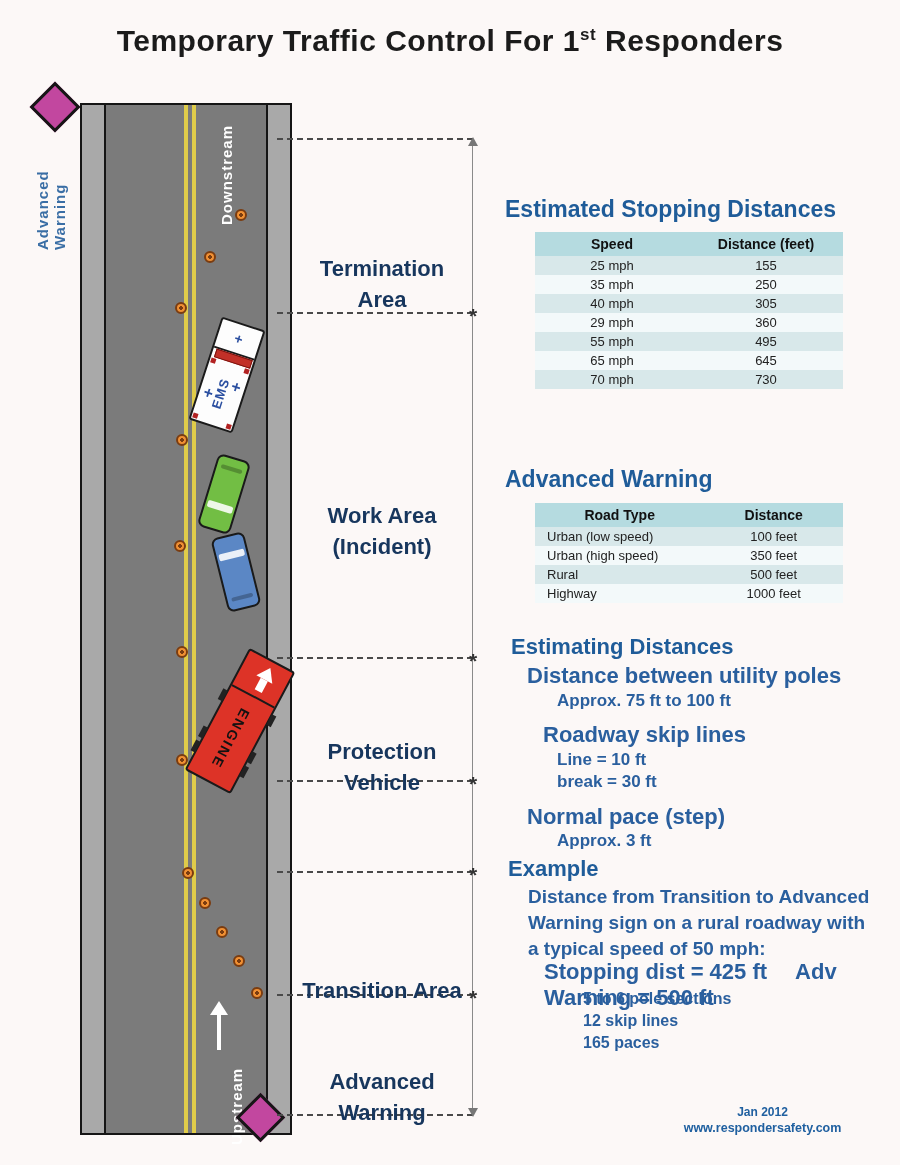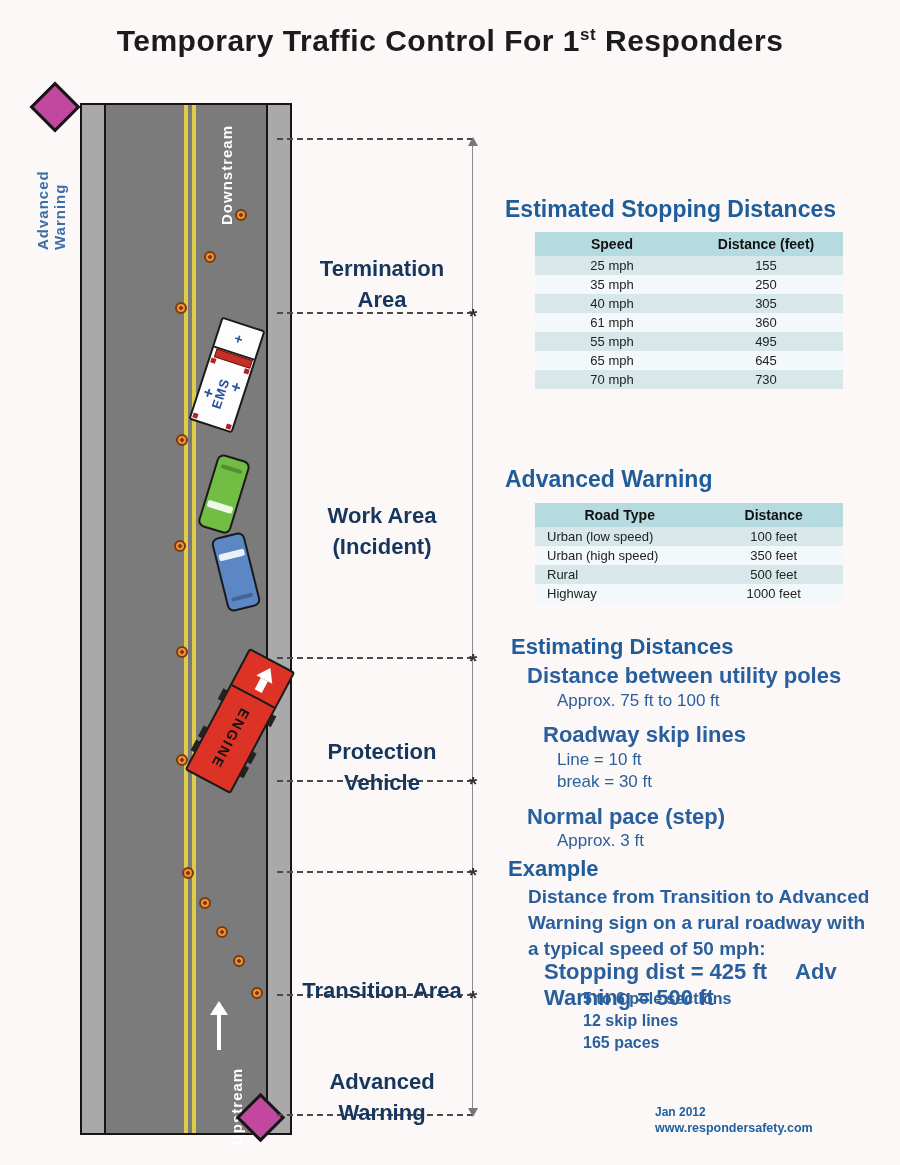--- a/index.html
+++ b/index.html
@@ -53,31 +53,31 @@
   .engine-body{position:absolute;left:0;top:40px;width:100%;height:94px;display:flex;align-items:center;justify-content:center;}
   .engine-text{transform:rotate(90deg);color:#121212;font-weight:bold;font-size:14px;letter-spacing:2px;}
   .wheel{position:absolute;width:5px;height:12px;background:#222;}
   .arrow-shaft{position:absolute;background:#fff;}
   .arrow-head{position:absolute;width:0;height:0;}
   
   .h-blue{color:#1F5C99;font-weight:bold;}
   .h1{font-size:23px;}
   .h2{font-size:22px;}
   .sub1{color:#2A5F9E;font-size:22px;font-weight:600;}
-  .sub2{color:#2A5F9E;font-size:17px;font-weight:400;white-space:pre-line;line-height:22px;}
+  .sub2{color:#2A5F9E;font-size:17px;font-weight:700;white-space:pre-line;line-height:22px;}
   .datatable{border-collapse:collapse;width:308px;font-size:13px;color:#222;}
   .datatable th{background:#B5DBE0;font-size:14px;color:#111;padding:4px 2px;text-align:center;font-weight:bold;}
   .datatable td{padding:2px 2px;text-align:center;}
   .datatable tbody tr:nth-child(odd){background:#D8E8EA;}
   .datatable tbody tr:nth-child(even){background:#F3F9FA;}
   .aw-table td.roadtype{text-align:left;padding-left:12px;}
   .example-body{color:#2A5F9E;font-size:19px;font-weight:600;width:348px;line-height:26px;}
   .calc{color:#2A5F9E;font-size:22px;font-weight:600;}
   .results{color:#2A5F9E;font-size:16px;font-weight:600;line-height:22px;}
-  .footer{left:655px;top:1104px;width:215px;color:#2060A0;font-weight:bold;font-size:12px;line-height:16px;}
+  .footer{left:655px;top:1104px;width:215px;text-align:center;color:#2060A0;font-weight:bold;font-size:12px;line-height:16px;}
 </style>
 </head>
 <body>
 
 <div class="canvas">
 
   <div class="abs title"><span>Temporary Traffic Control For 1</span><sup>st</sup><span> Responders</span></div>
 
   <div class="abs diamond" style="left:37px;top:89px;width:30px;height:30px;"></div>
   <div class="abs vert-label sign-label" style="left:34px;top:126px;height:124px;">Advanced Warning</div>
@@ -193,21 +193,21 @@
         </tr>
       <tr>
           <td>35 mph</td>
           <td>250</td>
         </tr>
       <tr>
           <td>40 mph</td>
           <td>305</td>
         </tr>
       <tr>
-          <td>61 mph</td>
+          <td>29 mph</td>
           <td>360</td>
         </tr>
       <tr>
           <td>55 mph</td>
           <td>495</td>
         </tr>
       <tr>
           <td>65 mph</td>
           <td>645</td>
         </tr>

